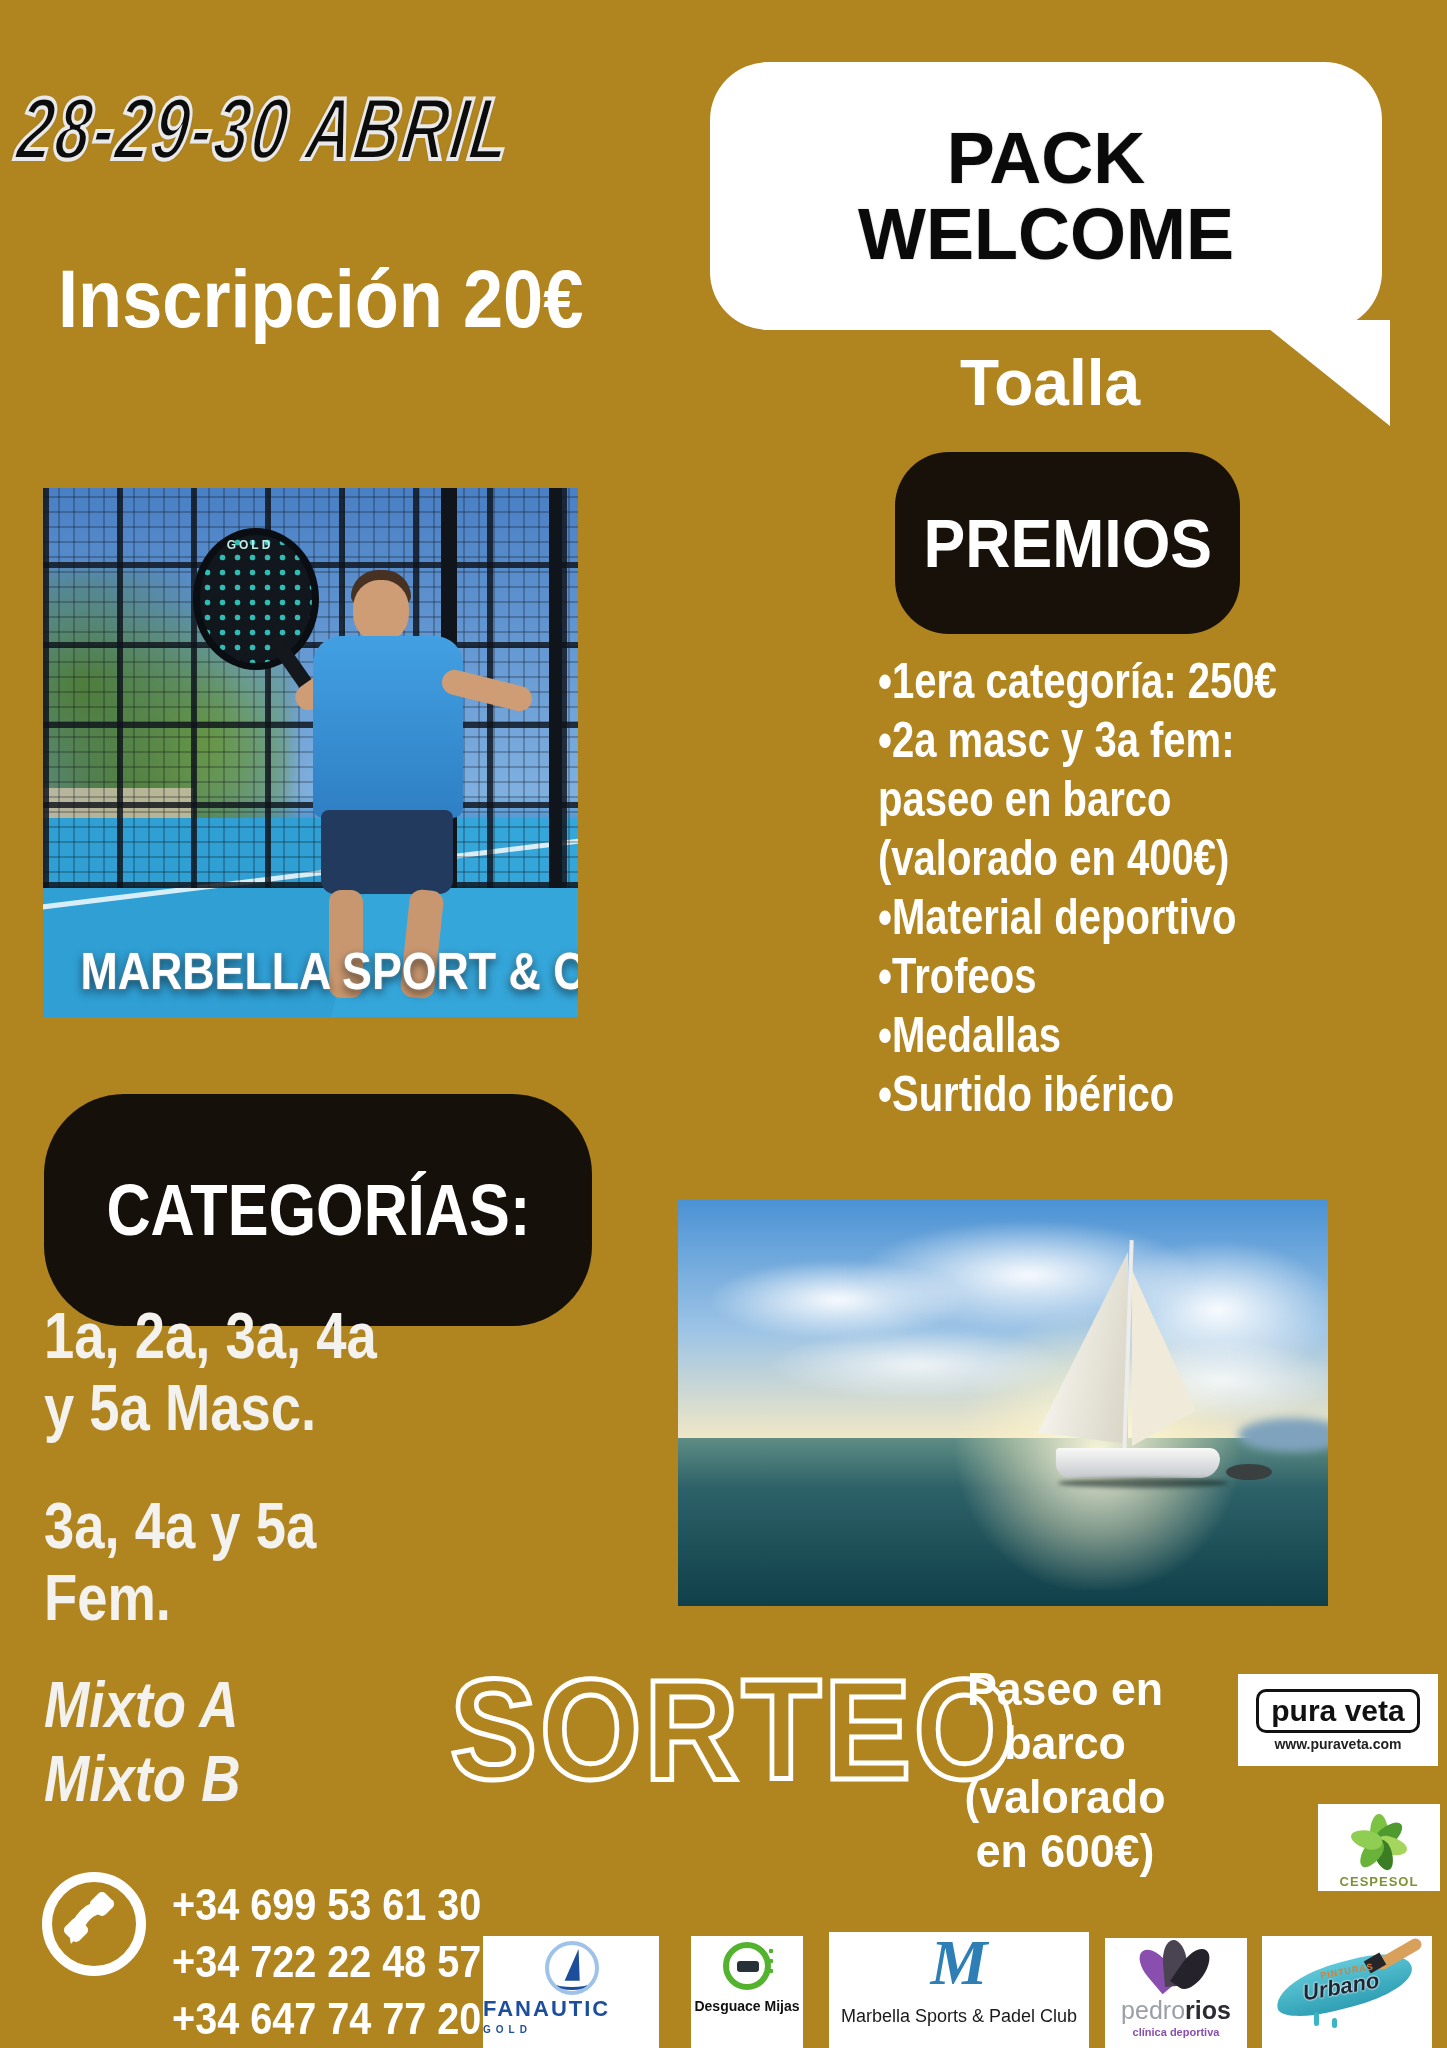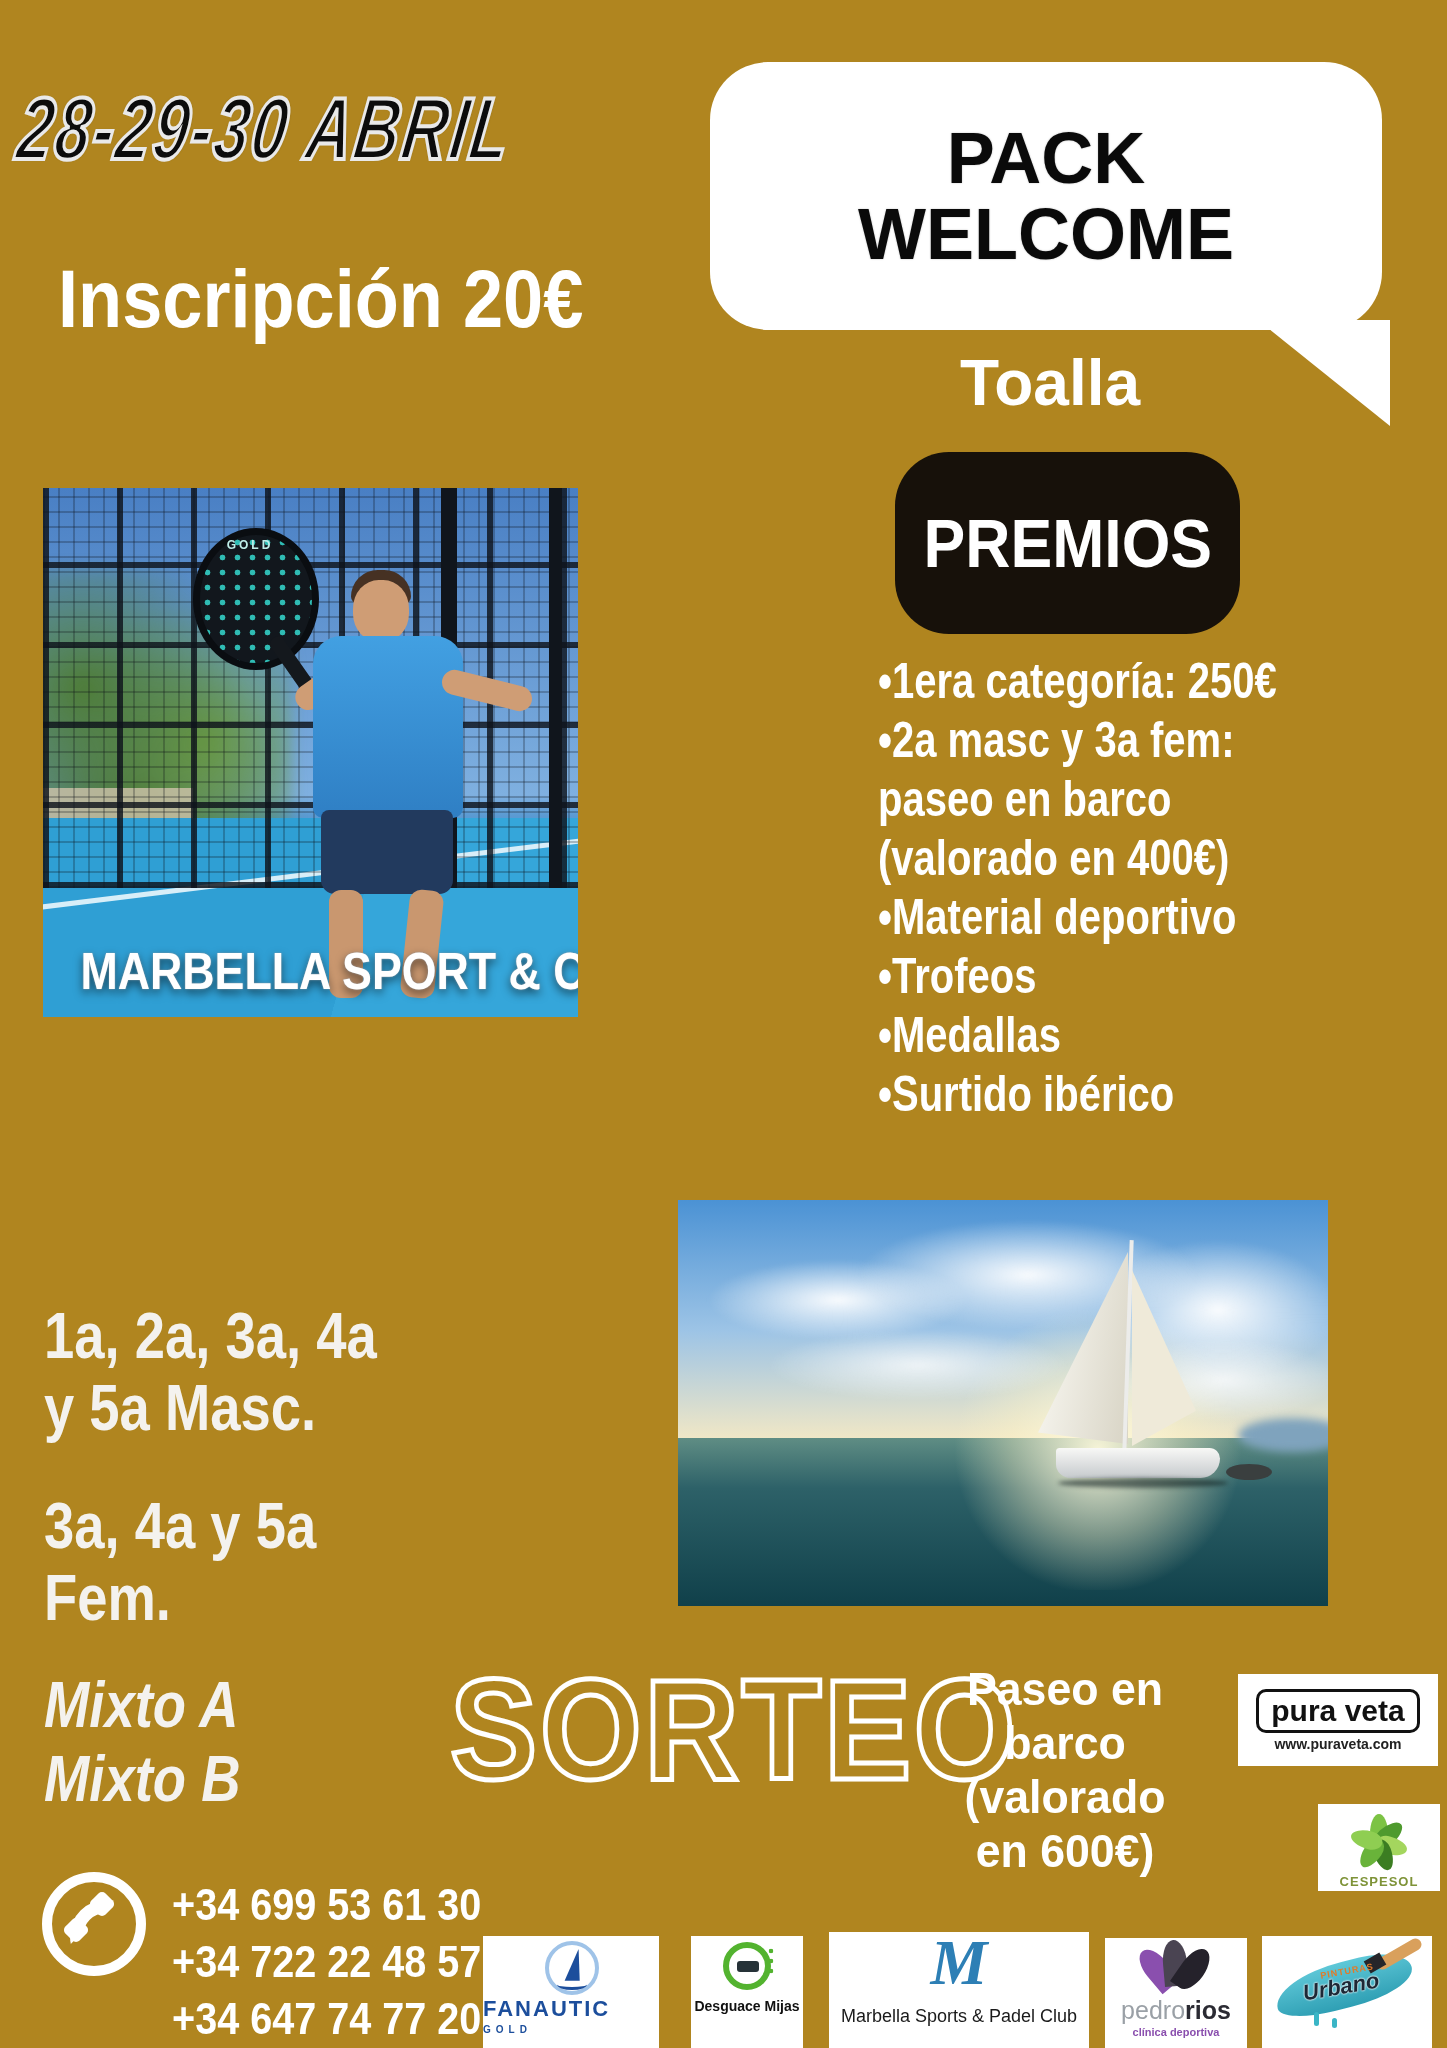--- a/index.html
+++ b/index.html
@@ -217,20 +217,23 @@
     <div>•1era categoría: 250€</div>
     <div>•2a masc y 3a fem:</div>
     <div>paseo en barco</div>
     <div>(valorado en 400€)</div>
     <div>•Material deportivo</div>
     <div>•Trofeos</div>
     <div>•Medallas</div>
     <div>•Surtido ibérico</div>
   </div>
 
+  <div class="abs cats-box">
+    <span class="cats-title">CATEGORÍAS:</span>
+  </div>
   <div class="abs cat-block cat-masc">
     <div>1a, 2a, 3a, 4a</div>
     <div>y 5a Masc.</div>
   </div>
   <div class="abs cat-block cat-fem">
     <div>3a, 4a y 5a</div>
     <div>Fem.</div>
   </div>
   <div class="abs cat-block cat-mixto">
     <div>Mixto A</div>

